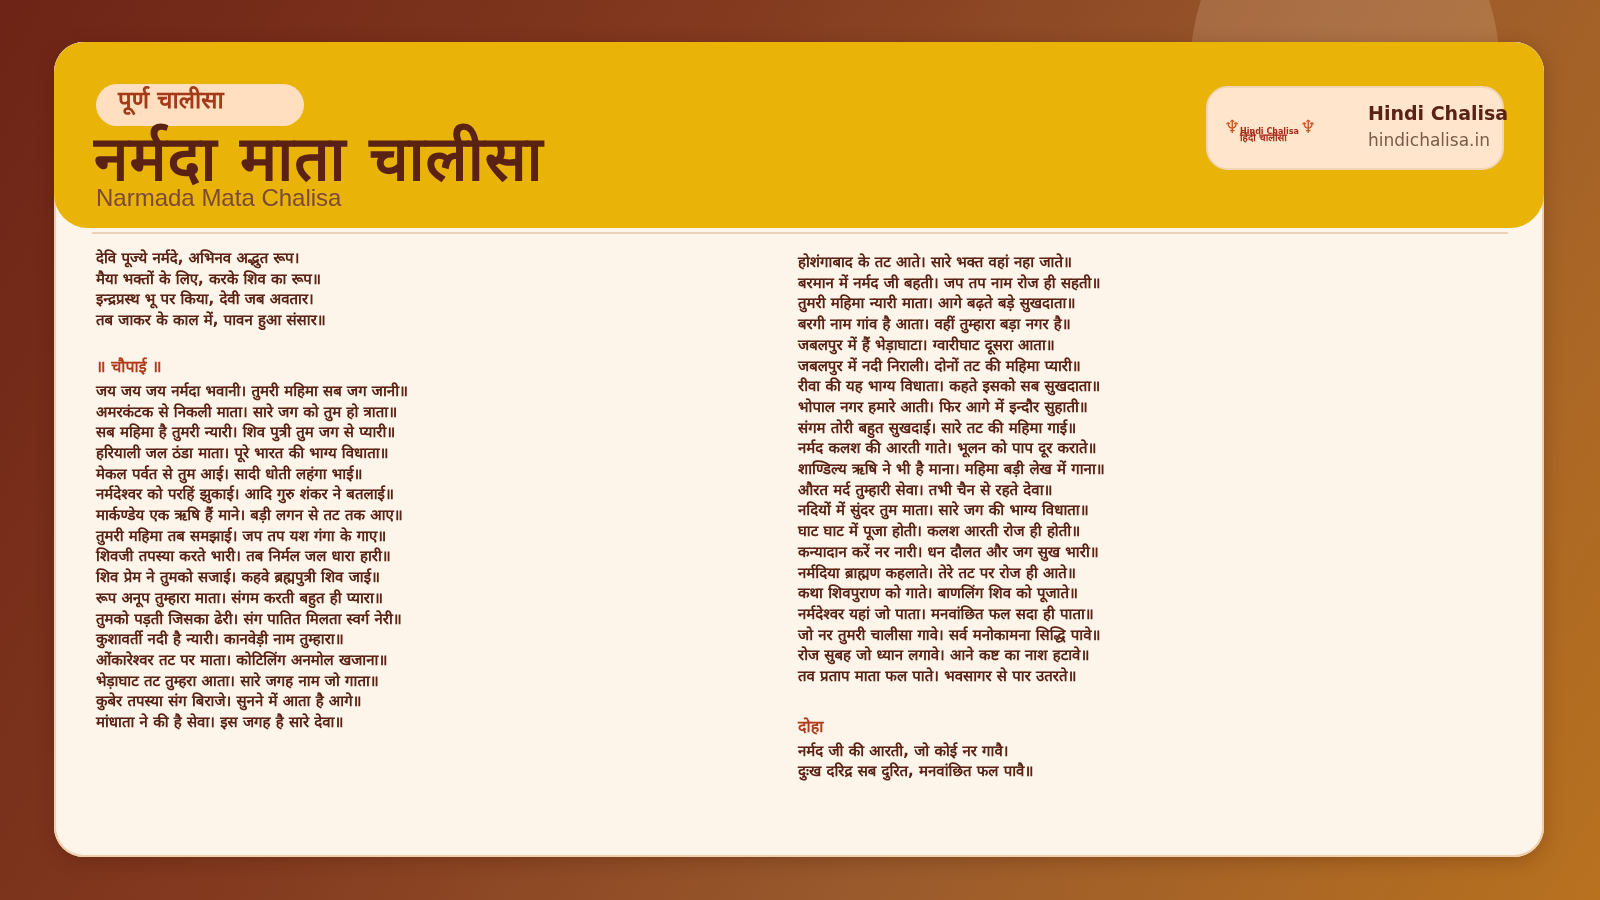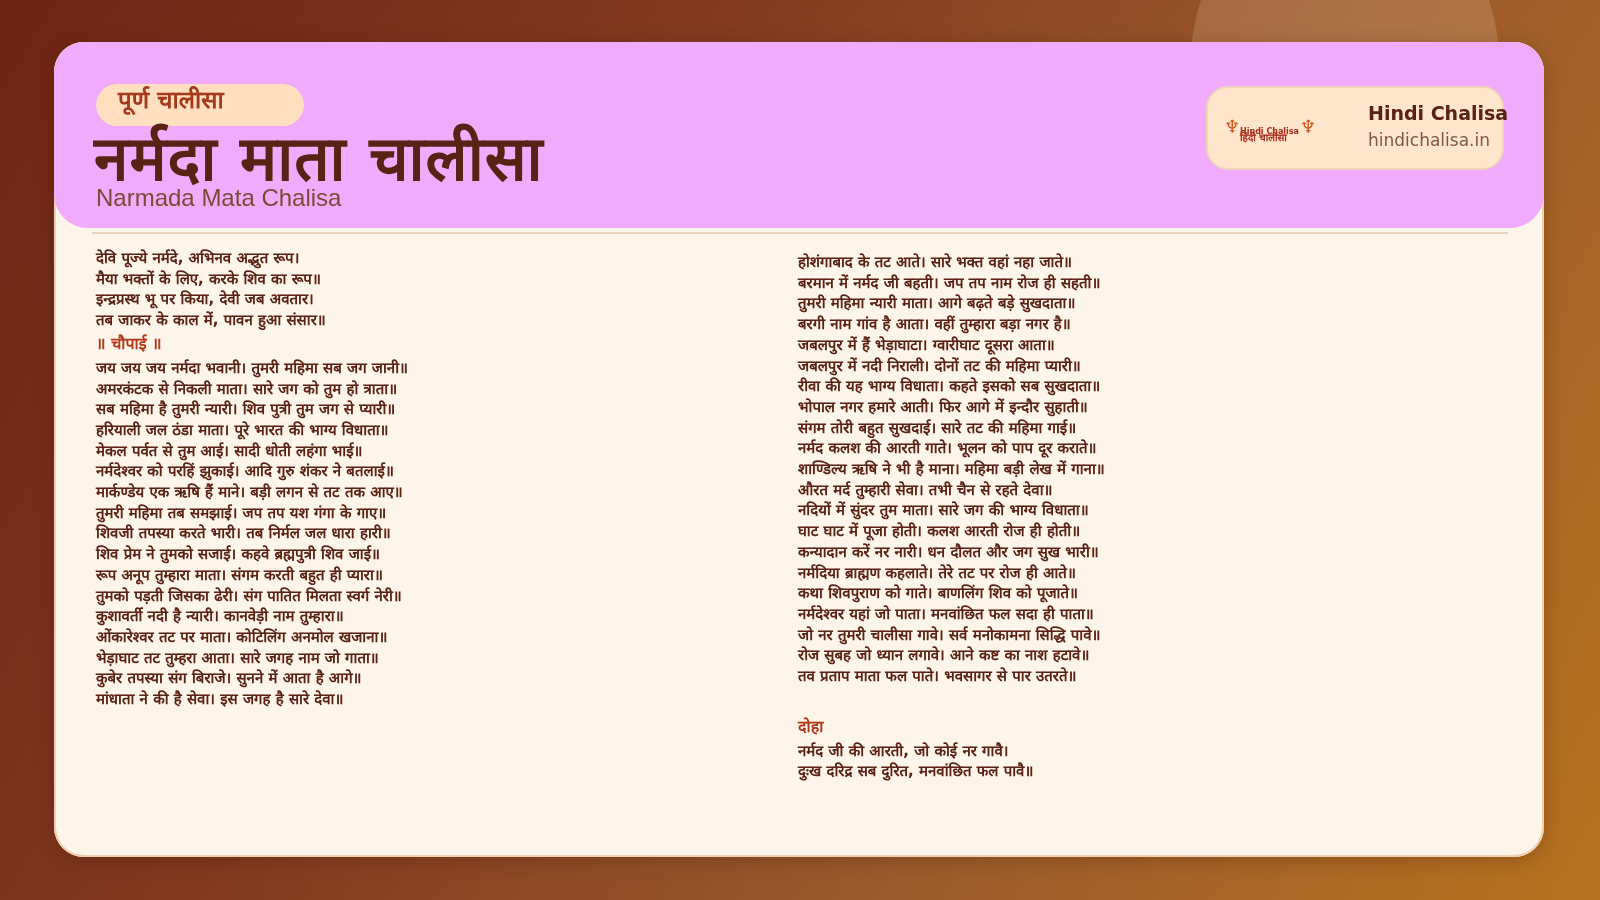--- a/index.html
+++ b/index.html
@@ -12,21 +12,21 @@
     position:absolute; left:1190px; top:-120px; width:310px; height:380px;
     border-radius:50%; background: rgba(255,220,190,0.18);
   }
   .card {
     position:absolute; left:54px; top:42px; width:1490px; height:815px;
     background:#fef5ea; border-radius:30px; overflow:hidden;
     box-shadow: 0 0 0 2px #efcfae inset, 0 4px 18px rgba(60,20,0,0.25);
   }
   .header {
     position:absolute; left:0; top:0; width:1490px; height:186px;
-    background:#f0abfc; border-radius:30px 30px 34px 34px;
+    background:#eab308; border-radius:30px 30px 34px 34px;
   }
   .kicker {
     position:absolute; left:42px; top:42px; width:208px; height:42px;
     background:#ffdfc0; border-radius:21px;
   }
   .kicker-text {
     position:absolute; left:64px; top:40px; font-size:24px; color:#a33a1a; font-weight:bold;
     font-family: "DejaVu Sans", sans-serif;
   }
   .title {
@@ -84,21 +84,21 @@
 
   <div class="divider"></div>
 
   <div class="col col-left">
     <div>
       <div class="line">देवि पूज्ये नर्मदे, अभिनव अद्भुत रूप।</div>
       <div class="line">मैया भक्तों के लिए, करके शिव का रूप॥</div>
       <div class="line">इन्द्रप्रस्थ भू पर किया, देवी जब अवतार।</div>
       <div class="line">तब जाकर के काल में, पावन हुआ संसार॥</div>
     </div>
-    <div class="sec-title" style="margin-top:1px">॥ चौपाई ॥</div>
+    <div class="sec-title" style="margin-top:24px">॥ चौपाई ॥</div>
     <div>
       <div class="line">जय जय जय नर्मदा भवानी। तुमरी महिमा सब जग जानी॥</div>
       <div class="line">अमरकंटक से निकली माता। सारे जग को तुम हो त्राता॥</div>
       <div class="line">सब महिमा है तुमरी न्यारी। शिव पुत्री तुम जग से प्यारी॥</div>
       <div class="line">हरियाली जल ठंडा माता। पूरे भारत की भाग्य विधाता॥</div>
       <div class="line">मेकल पर्वत से तुम आई। सादी धोती लहंगा भाई॥</div>
       <div class="line">नर्मदेश्वर को परहिं झुकाई। आदि गुरु शंकर ने बतलाई॥</div>
       <div class="line">मार्कण्डेय एक ऋषि हैं माने। बड़ी लगन से तट तक आए॥</div>
       <div class="line">तुमरी महिमा तब समझाई। जप तप यश गंगा के गाए॥</div>
       <div class="line">शिवजी तपस्या करते भारी। तब निर्मल जल धारा हारी॥</div>

